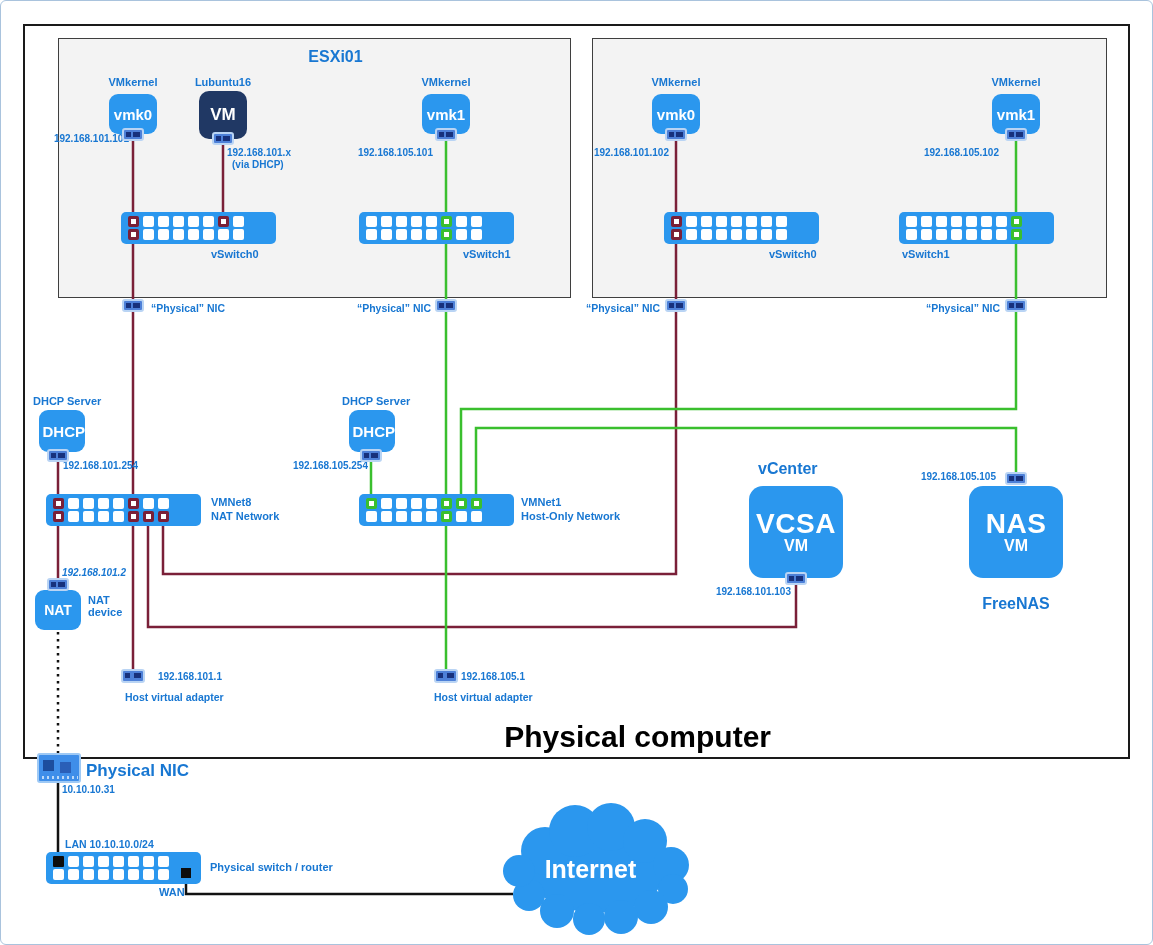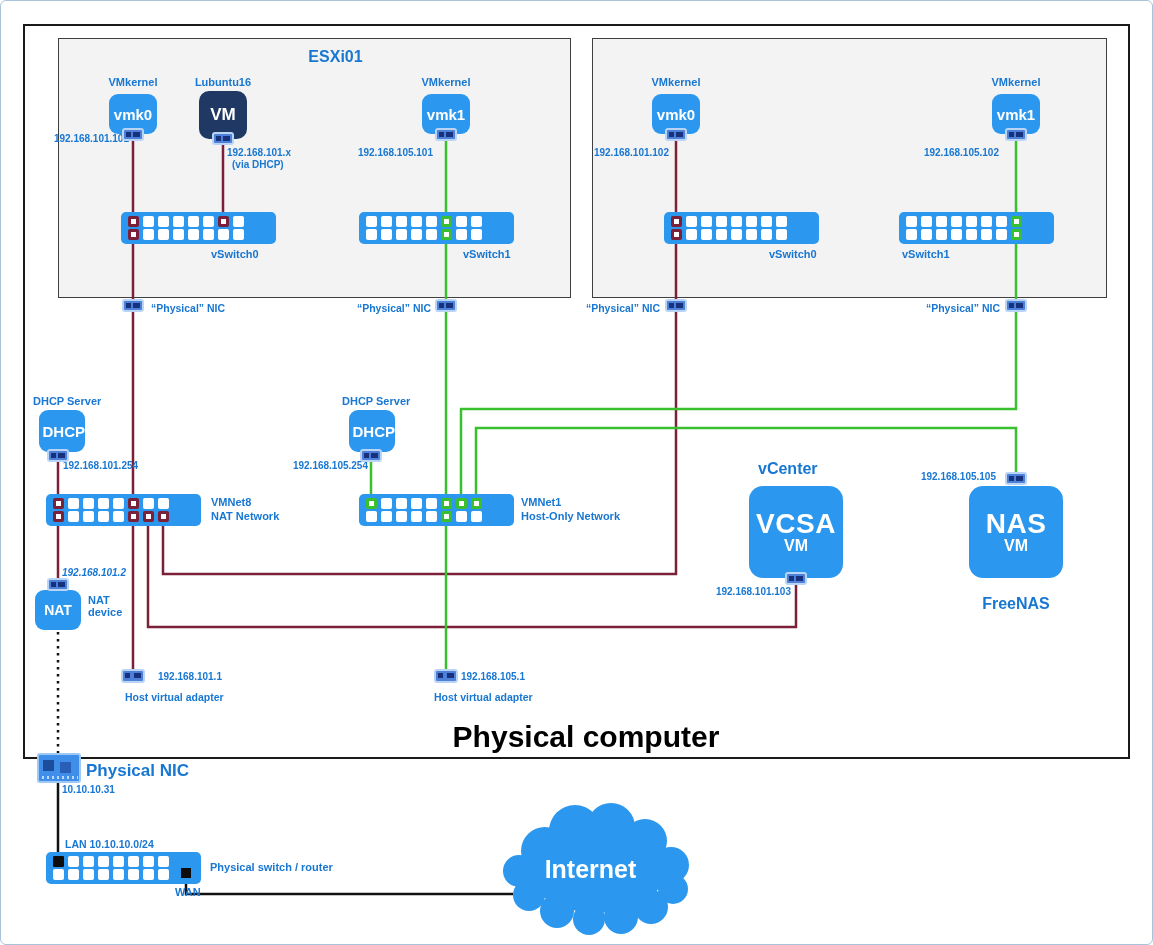--- a/index.html
+++ b/index.html
@@ -330,21 +330,21 @@
   <div class="lbl s16 ctr" style="left:975px;top:581px;width:80px;margin-top:13px;">FreeNAS</div>
 
   <div class="nic nic-flat" style="left:120px;top:668px;"></div>
   <div class="lbl" style="left:157px;top:670px;">192.168.101.1</div>
   <div class="lbl s105" style="left:124px;top:690px;">Host virtual adapter</div>
 
   <div class="nic nic-flat" style="left:433px;top:668px;"></div>
   <div class="lbl" style="left:460px;top:670px;">192.168.105.1</div>
   <div class="lbl s105" style="left:433px;top:690px;">Host virtual adapter</div>
 
-  <div class="title-black ctr" style="left:400px;top:719px;width:370px;">Physical computer</div>
+  <div class="title-black ctr" style="left:400px;top:719px;width:370px;text-align:right;">Physical computer</div>
 
   <div class="bignic" style="left:36px;top:752px;"></div>
   <div class="lbl s17" style="left:85px;top:760px;">Physical NIC</div>
   <div class="lbl" style="left:61px;top:783px;">10.10.10.31</div>
 
   <div class="lbl s105" style="left:64px;top:837px;">LAN 10.10.10.0/24</div>
   <div class="switch" style="left:45px;top:851px;">
       <div class="prow">
         <span class="p k"></span>
         <span class="p"></span>
@@ -361,21 +361,21 @@
         <span class="p"></span>
         <span class="p"></span>
         <span class="p"></span>
         <span class="p"></span>
         <span class="p"></span>
         <span class="p"></span>
       </div>
     </div>
   <div class="lbl s11" style="left:209px;top:860px;">Physical switch / router</div>
   <div class="wansq" style="left:180px;top:867px;"></div>
-  <div class="lbl s11" style="left:174px;top:885px;">WAN</div>
+  <div class="lbl s11" style="left:158px;top:885px;">WAN</div>
 
   <div class="cloud" style="left:498px;top:802px;width:197px;height:132px;">
     <svg width="197" height="132" viewBox="0 0 197 132">
       <g fill="#2b97ee">
         <ellipse cx="98" cy="68" rx="68" ry="42"></ellipse>
         <circle cx="46" cy="48" r="24"></circle>
         <circle cx="76" cy="28" r="26"></circle>
         <circle cx="112" cy="24" r="24"></circle>
         <circle cx="146" cy="38" r="22"></circle>
         <circle cx="172" cy="62" r="18"></circle>

